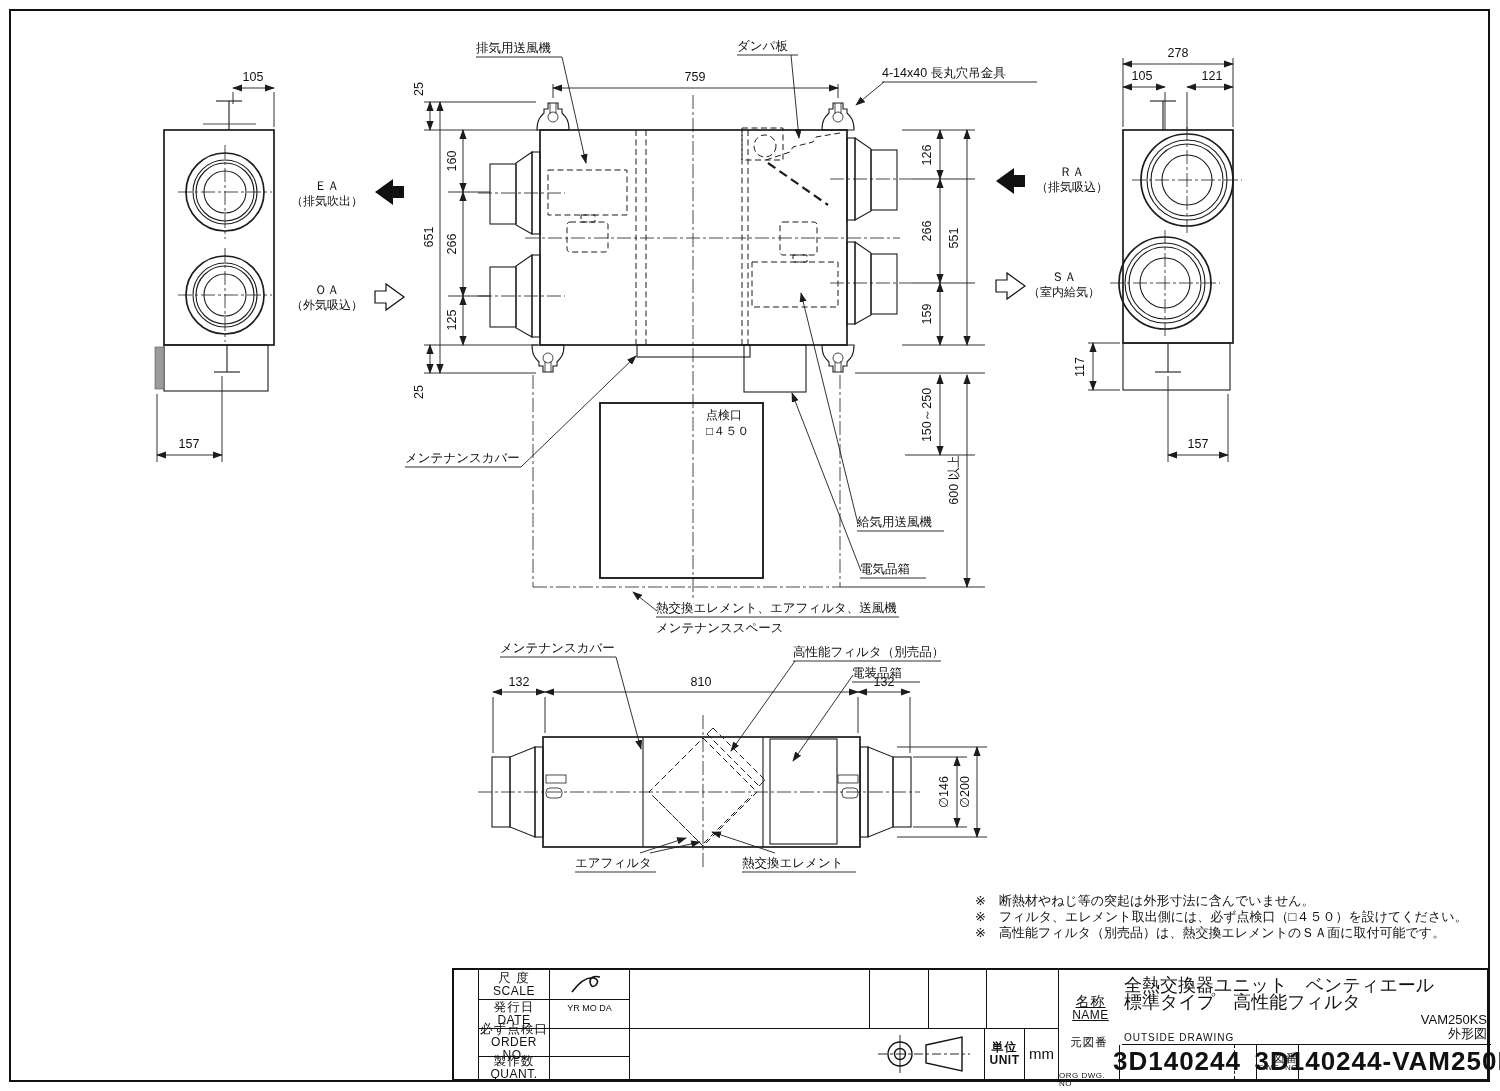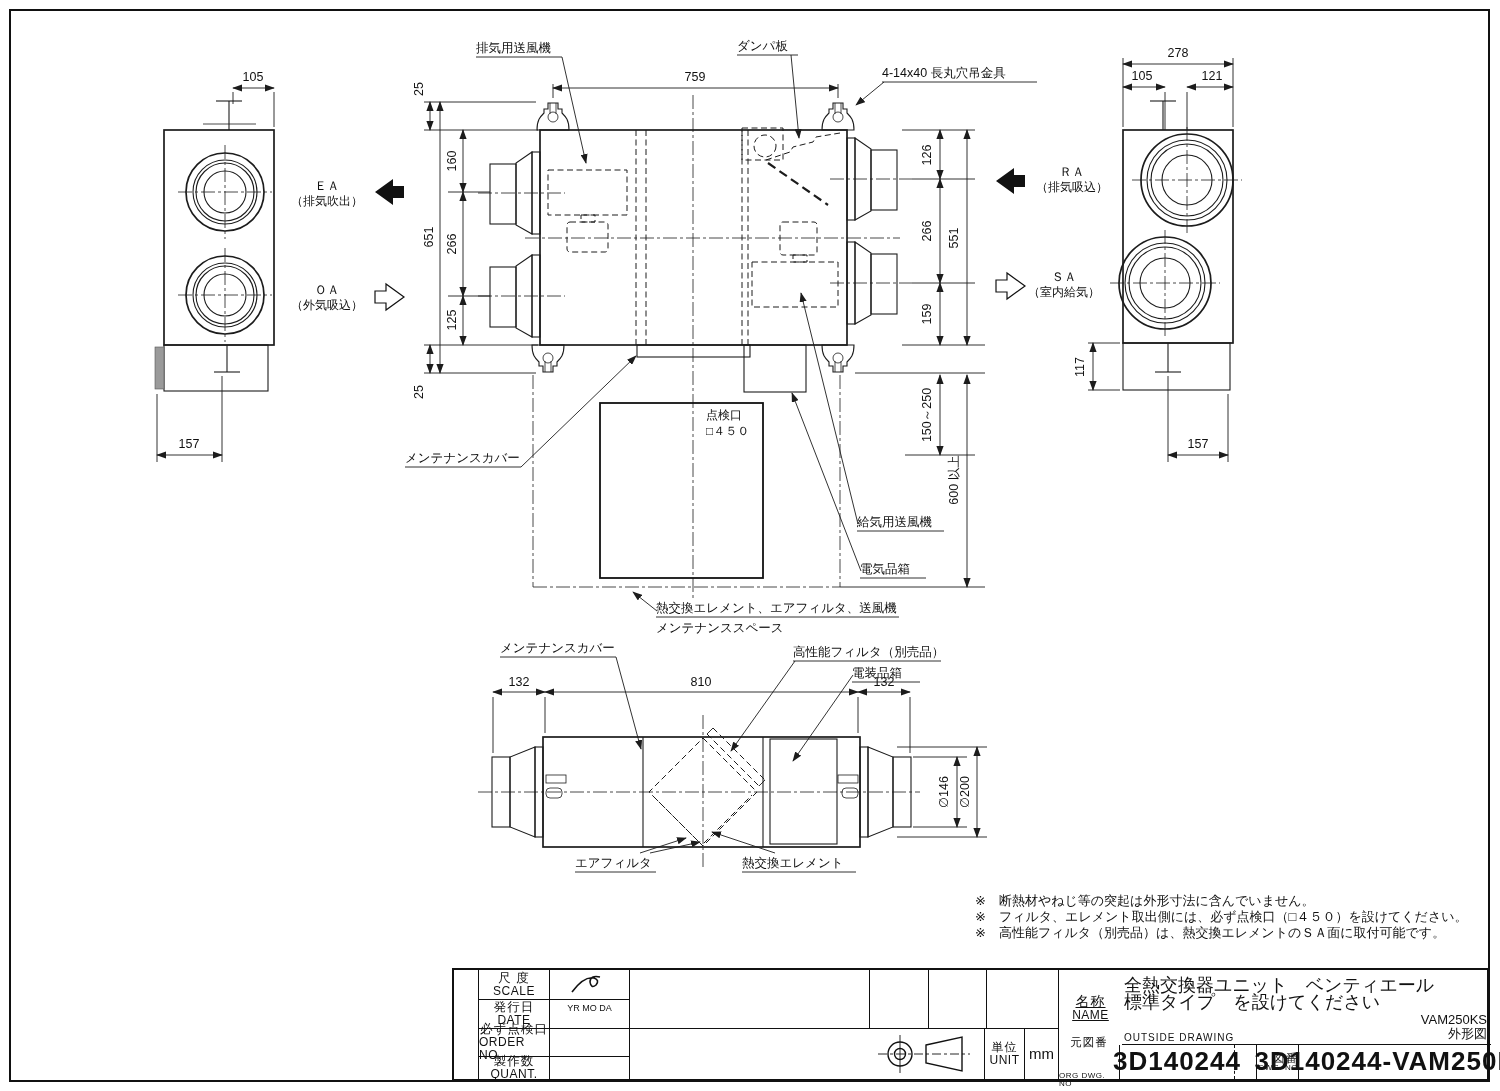--- a/index.html
+++ b/index.html
@@ -11,21 +11,21 @@
   .ln{stroke:#1c1c1c;stroke-width:1.1;fill:none;}
   .th{stroke-width:1.7;}
   .thin{stroke-width:0.8;}
   .dsh{stroke:#1c1c1c;stroke-width:1;fill:none;stroke-dasharray:6 3.5;}
   .cl{stroke:#1c1c1c;stroke-width:0.8;fill:none;stroke-dasharray:14 3 3 3;}
   .dim{stroke:#1c1c1c;stroke-width:0.9;fill:none;}
   
   #tb{position:absolute;left:452px;top:968px;width:1037px;height:113px;
       border:2px solid #111;box-sizing:border-box;background:#fff;}
   .cell{position:absolute;box-sizing:border-box;}
-  .br{border-right:1px solid #111;} .bb{border-bottom:1px solid #111;}
+  .br{border-right:1px solid #111;} .bb{border-bottom:1px solid #111;text-align:center;}
   .brd{border-right:1px dashed #111;}
   .lab{display:flex;flex-direction:column;align-items:center;justify-content:center;line-height:1.05;}
   .lab .jp{font-size:12.5px;letter-spacing:1px;}
   .lab .en{font-size:12px;letter-spacing:0.5px;}
   .companyjp{font-size:22px;font-weight:bold;letter-spacing:2px;white-space:nowrap;}
   .companyen{font-size:15.5px;font-weight:bold;font-style:italic;letter-spacing:0.5px;white-space:nowrap;}
   .bignum{font-size:26px;font-weight:bold;letter-spacing:1px;white-space:nowrap;}
   .namecell{font-size:18px;white-space:nowrap;}
 </style>
 </head>
@@ -396,35 +396,35 @@
 
   <div class="cell br" style="left:416px;top:59px;width:115px;height:50px;">
     <svg width="113" height="50">
       <circle cx="30" cy="25" r="12" fill="none" stroke="#111" stroke-width="1.4"></circle>
       <circle cx="30" cy="25" r="5.5" fill="none" stroke="#111" stroke-width="1.4"></circle>
       <line x1="30" y1="6" x2="30" y2="44" stroke="#111" stroke-width="0.9"></line>
       <line x1="8" y1="25" x2="100" y2="25" stroke="#111" stroke-width="0.9" stroke-dasharray="9 3 3 3"></line>
       <polygon points="56,16 92,8 92,42 56,34" fill="none" stroke="#111" stroke-width="1.4"></polygon>
     </svg>
   </div>
-  <div class="cell br lab" style="left:531px;top:59px;width:40px;height:50px;">
+  <div class="cell br lab" style="left:531px;top:59px;width:40px;height:50px;font-weight:bold;">
     <span class="jp" style="font-size:12px;">単位</span>
     <span class="en">UNIT</span>
   </div>
   <div class="cell br lab" style="left:571px;top:59px;width:34px;height:50px;">
     <span style="font-size:15px;text-align:right;">mm</span>
   </div>
 
   <div class="cell lab" style="left:605px;top:0;width:63px;height:75px;text-decoration:underline;">
     <span class="jp" style="font-size:14px;">名称</span>
     <span class="en">NAME</span>
   </div>
   <div class="cell bb" style="left:668px;top:0;width:369px;height:75px;">
     <div class="namecell" style="position:absolute;left:2px;top:3px;">全熱交換器ユニット　ベンティエール</div>
-    <div class="namecell" style="position:absolute;left:2px;top:20px;">標準タイプ　を設けてください</div>
+    <div class="namecell" style="position:absolute;left:2px;top:20px;">標準タイプ　高性能フィルタ</div>
     <div style="position:absolute;right:4px;top:42px;font-size:13px;">VAM250KS</div>
     <div style="position:absolute;left:2px;bottom:1px;font-size:10px;letter-spacing:1px;">OUTSIDE DRAWING</div>
     <div style="position:absolute;right:4px;bottom:1px;font-size:13px;">外形図</div>
   </div>
 
   <div class="cell br lab" style="left:605px;top:75px;width:61px;height:34px;gap:24px;">
     <span class="jp" style="font-size:11.5px;">元図番</span>
     <span class="en" style="font-size:8px;">ORG DWG. NO</span>
   </div>
   <div class="cell brd lab" style="left:666px;top:75px;width:115px;height:34px;">

